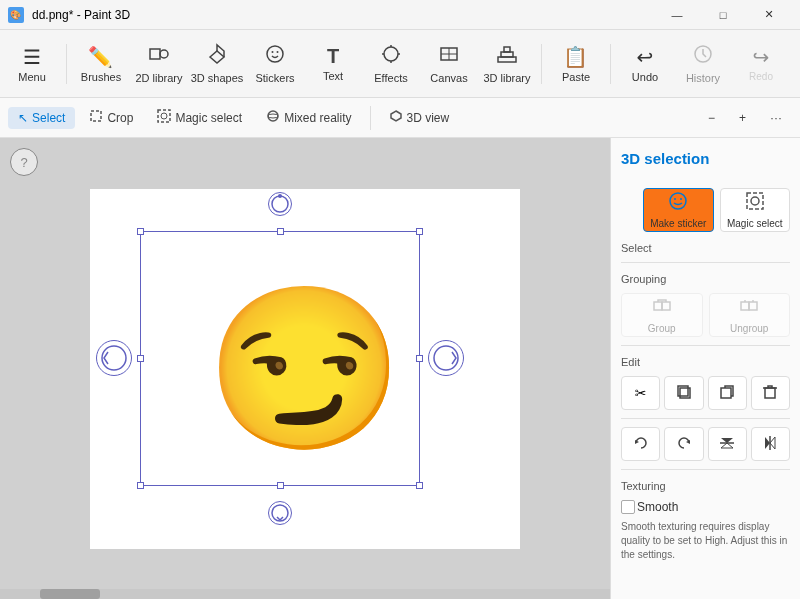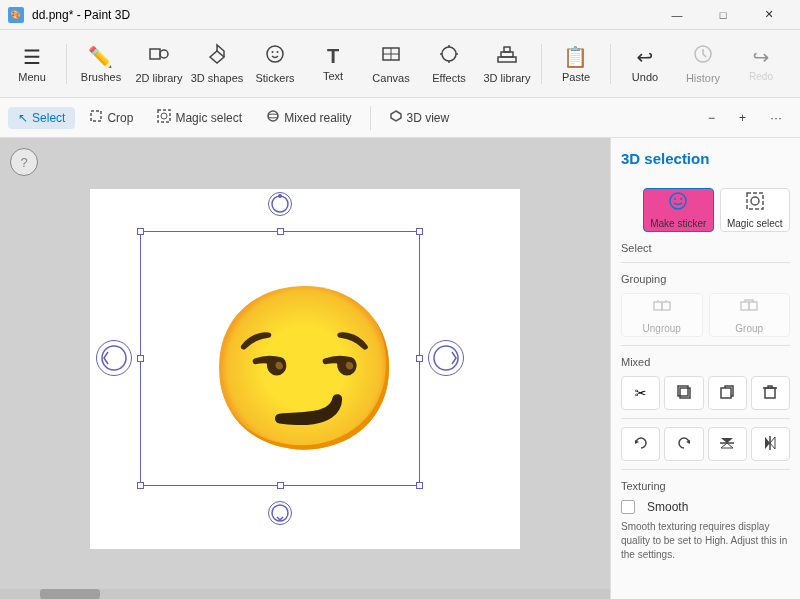--- a/index.html
+++ b/index.html
@@ -229,21 +229,21 @@
       display: flex;
       flex-direction: column;
       align-items: center;
       justify-content: center;
       cursor: pointer;
       font-size: 10px;
       color: #333;
       background: white;
       gap: 3px;
     }
-    .panel-btn.active-btn { background: #ec4899; border-color: #0078d4; margin-left: 22px; }
+    .panel-btn.active-btn { background: #f97316; border-color: #0078d4; margin-left: 22px; }
     .panel-btn .btn-icon { font-size: 16px; }
     .panel-small-btn {
       height: 34px;
       border: 1px solid #ddd;
       border-radius: 4px;
       display: flex;
       align-items: center;
       justify-content: center;
       cursor: pointer;
       font-size: 14px;
@@ -251,21 +251,21 @@
     }
     .panel-rotate-row {
       display: grid;
       grid-template-columns: 1fr 1fr 1fr 1fr;
       gap: 4px;
       margin-bottom: 6px;
     }
     .smooth-row {
       display: flex;
       align-items: center;
-      gap: 12px;
+      gap: 2px;
       margin-bottom: 6px;
     }
     .smooth-checkbox {
       width: 14px;
       height: 14px;
       border: 1.5px solid #aaa;
       border-radius: 2px;
       background: white;
     }
     .smooth-label { font-size: 12px; color: #333; }
@@ -328,49 +328,49 @@
         <circle cx="8.5" cy="9" r="1" fill="#444"></circle>
         <circle cx="13.5" cy="9" r="1" fill="#444"></circle>
       </svg>
     </span>
     <span>Stickers</span>
   </div>
 
   <div class="toolbar-item">
     <span class="icon" style="font-size:20px;font-weight:bold;color:#444;">T</span>
     <span>Text</span>
-  </div>
-
-  <div class="toolbar-item">
-    <span class="icon">
-      <svg width="22" height="22" viewBox="0 0 22 22">
-        <rect x="3" y="5" width="16" height="12" fill="none" stroke="#444" stroke-width="1.5"></rect>
-        <line x1="3" y1="11" x2="19" y2="11" stroke="#444" stroke-width="1"></line>
-        <line x1="11" y1="5" x2="11" y2="17" stroke="#444" stroke-width="1"></line>
-      </svg>
-    </span>
-    <span>Canvas</span>
   </div>
 
   <div class="toolbar-item">
     <span class="icon">
       <svg width="22" height="22" viewBox="0 0 22 22">
         <circle cx="11" cy="11" r="7" fill="none" stroke="#444" stroke-width="1.5"></circle>
         <line x1="11" y1="4" x2="11" y2="2" stroke="#444" stroke-width="1.5"></line>
         <line x1="11" y1="20" x2="11" y2="18" stroke="#444" stroke-width="1.5"></line>
         <line x1="4" y1="11" x2="2" y2="11" stroke="#444" stroke-width="1.5"></line>
         <line x1="20" y1="11" x2="18" y2="11" stroke="#444" stroke-width="1.5"></line>
       </svg>
     </span>
     <span>Effects</span>
   </div>
 
   <div class="toolbar-item">
     <span class="icon">
       <svg width="22" height="22" viewBox="0 0 22 22">
+        <rect x="3" y="5" width="16" height="12" fill="none" stroke="#444" stroke-width="1.5"></rect>
+        <line x1="3" y1="11" x2="19" y2="11" stroke="#444" stroke-width="1"></line>
+        <line x1="11" y1="5" x2="11" y2="17" stroke="#444" stroke-width="1"></line>
+      </svg>
+    </span>
+    <span>Canvas</span>
+  </div>
+
+  <div class="toolbar-item">
+    <span class="icon">
+      <svg width="22" height="22" viewBox="0 0 22 22">
         <rect x="2" y="14" width="18" height="5" fill="none" stroke="#444" stroke-width="1.5"></rect>
         <rect x="5" y="9" width="12" height="5" fill="none" stroke="#444" stroke-width="1.5"></rect>
         <rect x="8" y="4" width="6" height="5" fill="none" stroke="#444" stroke-width="1.5"></rect>
       </svg>
     </span>
     <span>3D library</span>
   </div>
   <div class="toolbar-separator"></div>
 
   <div class="toolbar-item">
@@ -538,41 +538,41 @@
 
     <div class="divider"></div>
 
     <div class="panel-section-label">Grouping</div>
     <div class="panel-btn-row">
       <div class="panel-btn" style="opacity:0.4;">
         <span class="btn-icon">
           <svg width="20" height="20" viewBox="0 0 20 20">
             <rect x="2" y="6" width="8" height="8" fill="none" stroke="#888" stroke-width="1.5"></rect>
             <rect x="10" y="6" width="8" height="8" fill="none" stroke="#888" stroke-width="1.5"></rect>
-            <path d="M6,6 L6,4" stroke="#888" stroke-width="1.5"></path>
-            <path d="M14,6 L14,4" stroke="#888" stroke-width="1.5"></path>
-          </svg>
-        </span>
-        <span>Ungroup</span>
+            <path d="M6,6 L6,4 L14,4 L14,6" fill="none" stroke="#888" stroke-width="1.5"></path>
+          </svg>
+        </span>
+        <span>Group</span>
       </div>
       <div class="panel-btn" style="opacity:0.4;">
         <span class="btn-icon">
           <svg width="20" height="20" viewBox="0 0 20 20">
             <rect x="2" y="6" width="8" height="8" fill="none" stroke="#888" stroke-width="1.5"></rect>
             <rect x="10" y="6" width="8" height="8" fill="none" stroke="#888" stroke-width="1.5"></rect>
-            <path d="M6,6 L6,4 L14,4 L14,6" fill="none" stroke="#888" stroke-width="1.5"></path>
-          </svg>
-        </span>
-        <span>Group</span>
+            <path d="M6,6 L6,4" stroke="#888" stroke-width="1.5"></path>
+            <path d="M14,6 L14,4" stroke="#888" stroke-width="1.5"></path>
+          </svg>
+        </span>
+        <span>Ungroup</span>
       </div>
     </div>
 
     <div class="divider"></div>
 
-    <div class="panel-section-label">Mixed</div>
+    <div class="panel-section-label">Edit</div>
     <div class="panel-rotate-row">
       <div class="panel-small-btn">
         <span>✂</span>
       </div>
       <div class="panel-small-btn">
         <span>
           <svg width="16" height="16" viewBox="0 0 16 16">
             <rect x="4" y="4" width="10" height="10" fill="none" stroke="#444" stroke-width="1.5"></rect>
             <rect x="2" y="2" width="10" height="10" fill="none" stroke="#444" stroke-width="1.5"></rect>
           </svg>

